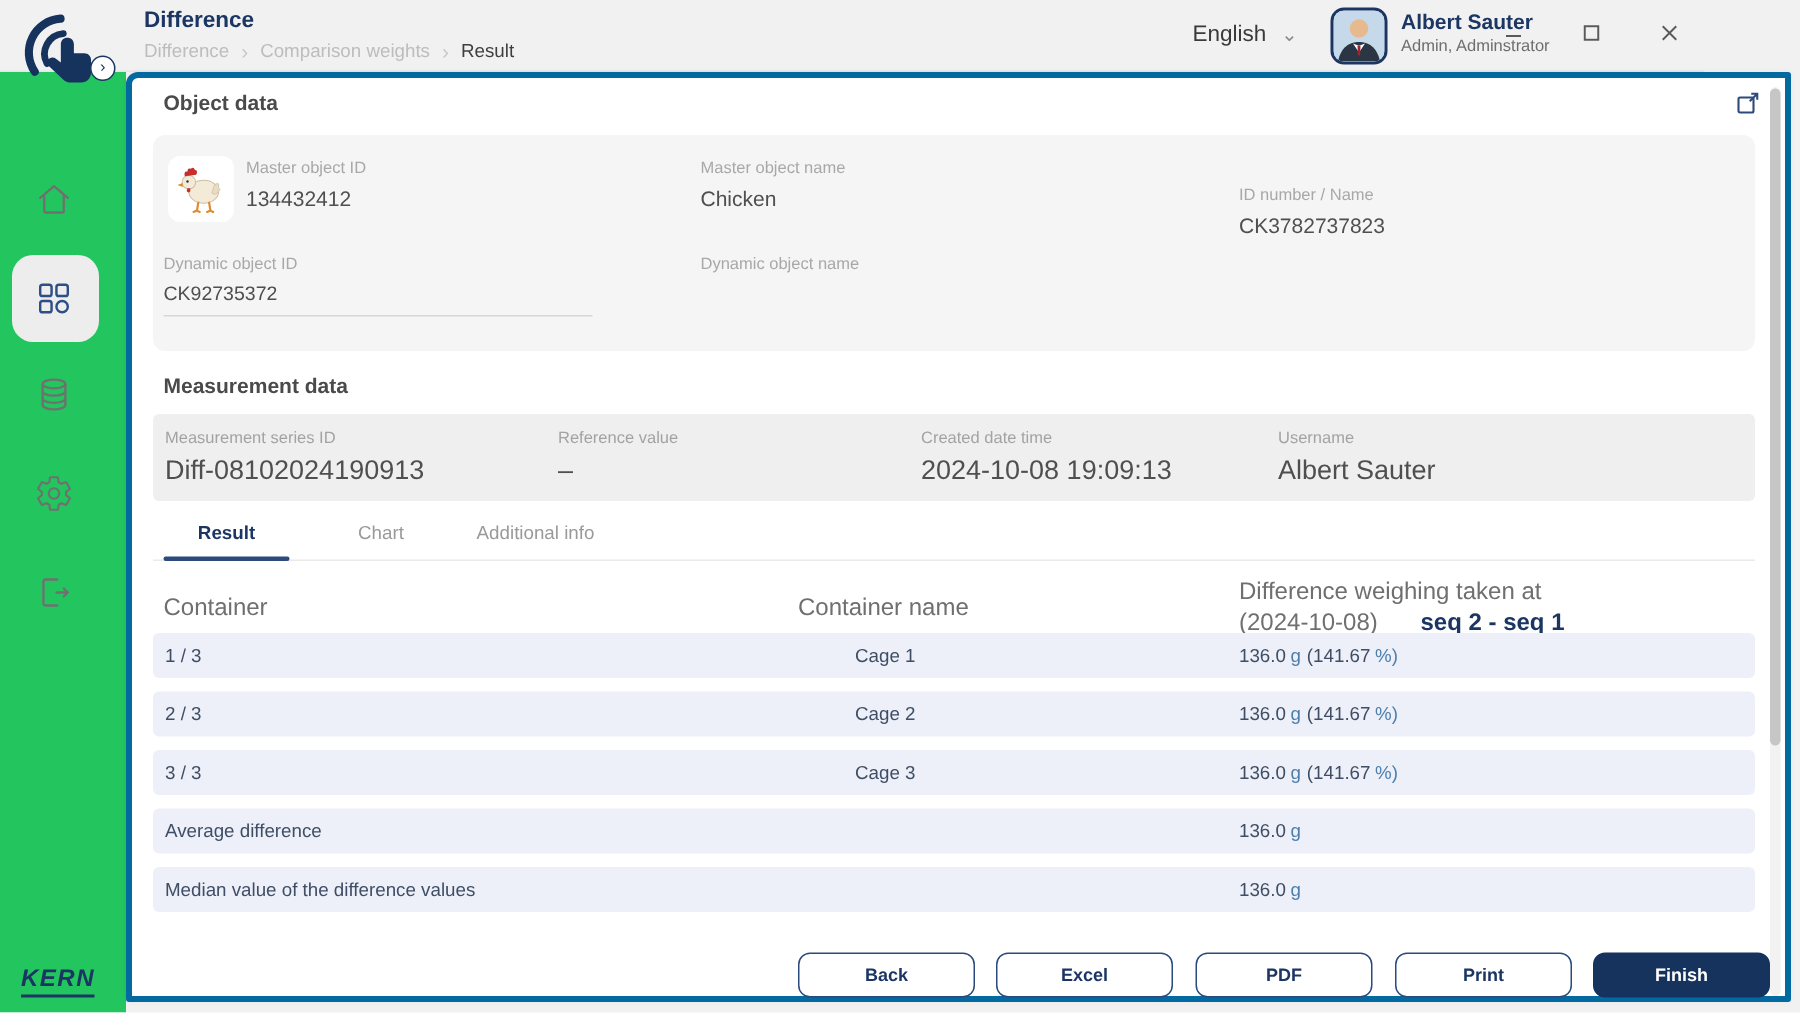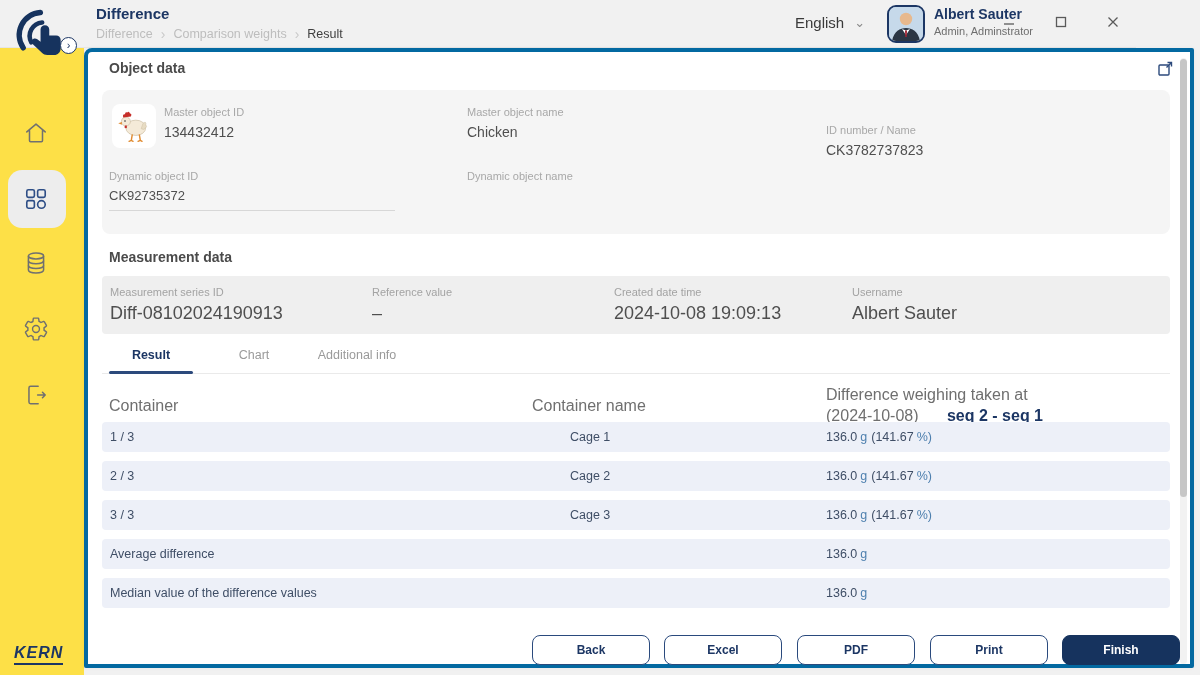--- a/index.html
+++ b/index.html
@@ -21,21 +21,21 @@
   .breadcrumb .active { color:#3f3f3f; }
   .lang { position:absolute; left:795px; top:14px; font-size:15px; color:#3a3a3a; display:flex; gap:10px; align-items:center; cursor:pointer; }
   .lang .chev { color:#8a8a8a; font-size:13px; }
   .avatar { position:absolute; left:887px; top:5px; width:38px; height:38px; border:2px solid #1c3664; border-radius:9px; overflow:hidden; background:#cfe0ee; }
   .user-text { position:absolute; left:934px; top:6px; }
   .user-name { font-size:14px; font-weight:bold; color:#1c3664; }
   .user-role { font-size:11px; color:#6e6e6e; margin-top:3px; }
   .win-controls { position:absolute; right:14px; top:13px; display:flex; gap:34px; align-items:center; }
   .win-btn { width:18px; height:18px; display:flex; align-items:center; justify-content:center; cursor:pointer; }
   
-  .sidebar { position:absolute; left:0; top:48px; width:84px; height:627px; background:#fde047;text-align:right; }
+  .sidebar { position:absolute; left:0; top:48px; width:84px; height:627px; background:#22c55e;text-align:right; }
   .side-item { position:absolute; left:23px; width:26px; height:26px; cursor:pointer; }
   .side-active-bg { position:absolute; left:8px; top:122px; width:58px; height:58px; background:#ededed; border-radius:14px; }
   .brand { position:absolute; left:14px; top:596px; font-size:16px; font-weight:900; font-style:italic; color:#1c3664; letter-spacing:1px; border-bottom:2px solid #1c3664; padding-bottom:1px; }
   
   .card { position:absolute; left:84px; top:48px; width:1110px; height:620px; background:#ffffff; border:4px solid #0369a1; border-radius:8px 2px 2px 2px; box-shadow:0 0 4px rgba(0,0,0,0.04); }
   .section-h { position:absolute; left:21px; font-size:14px; font-weight:bold; color:#4a4a4a; }
   .fullscreen-ic { position:absolute; right:16px; top:8px; width:17px; height:17px; cursor:pointer; }
   .scroll-track { position:absolute; right:3px; top:6px; width:7px; height:606px; background:#f2f2f2; border-radius:4px; }
   .scroll-thumb { position:absolute; right:0; top:1px; width:7px; height:438px; background:#c6c6c6; border-radius:4px; cursor:pointer; }
   

